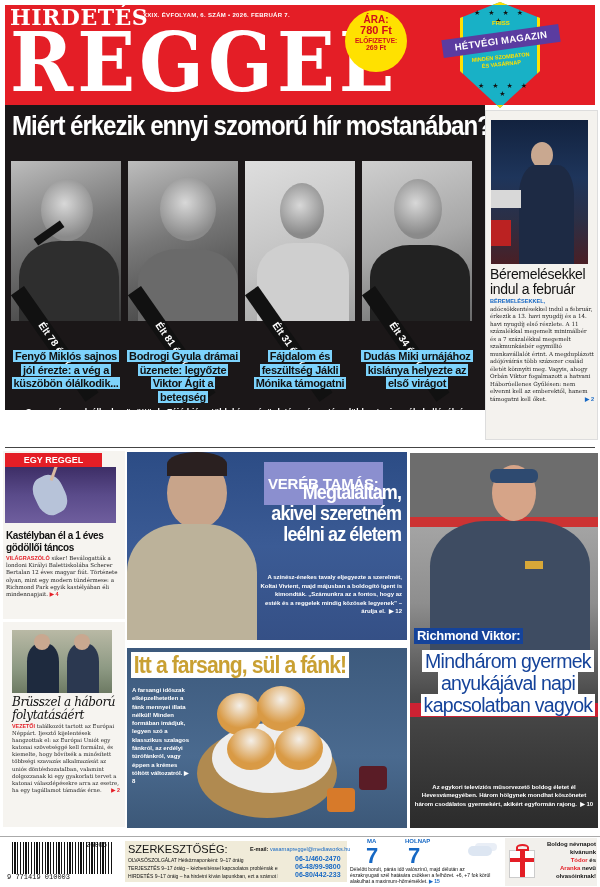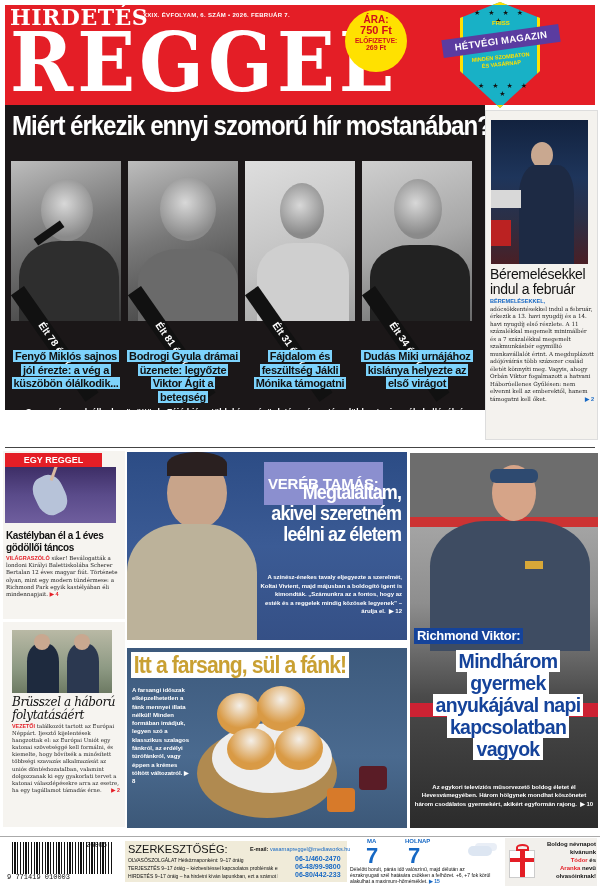--- a/index.html
+++ b/index.html
@@ -67,21 +67,21 @@
   .vb-body { left: 258px; top: 573px; width: 144px; text-align: right; color: #fff; font-size: 6px; font-weight: bold; line-height: 8.5px; }
 
   
   .fa-box { left: 127px; top: 648px; width: 280px; height: 180px; background: linear-gradient(180deg, #3d5a7d 0%, #4a6a8f 60%, #3c5878 100%); overflow: hidden; }
   .fa-head { left: 131px; top: 652px; background: #fff; color: #c9a032; font-size: 23px; font-weight: bold; padding: 0 3px; letter-spacing: -1px; line-height: 26px; transform: scaleX(0.92); transform-origin: left top; }
   .fa-body { left: 132px; top: 686px; width: 60px; color: #fff; font-size: 6px; font-weight: bold; line-height: 8.3px; }
 
   
   .kl-box { left: 410px; top: 453px; width: 188px; height: 375px; background: linear-gradient(180deg, #b9b9b9 0%, #8e8e8e 40%, #4a4a4a 65%, #2b2b2b 100%); overflow: hidden; }
   .kl-kicker { left: 414px; top: 628px; background: #15439a; color: #fff; font-size: 13px; font-weight: bold; padding: 0 3px; line-height: 16px; letter-spacing: -0.3px; }
-  .kl-head { left: 418px; top: 650px; width: 180px; text-align: center; font-size: 19.5px; font-weight: bold; line-height: 22px; letter-spacing: -0.7px; }
+  .kl-head { left: 418px; top: 650px; width: 180px; text-align: center; font-size: 19.5px; font-weight: normal; line-height: 22px; letter-spacing: -0.7px; }
   .kl-head span { background: #fff; color: #15439a; padding: 0 3px; box-decoration-break: clone; -webkit-box-decoration-break: clone; }
   .kl-body { left: 414px; top: 783px; width: 180px; text-align: center; color: #fff; font-size: 6px; font-weight: bold; line-height: 8.3px; }
 
   
   .footer-line { left: 0; top: 836px; width: 600px; height: 1px; background: #aaa; }
   .barcode { left: 5px; top: 842px; width: 115px; height: 40px; }
   .barcode .bars { position: absolute; left: 7px; top: 0; width: 100px; height: 32px;
     background: repeating-linear-gradient(90deg, #111 0 1px, #fff 1px 2px, #111 2px 4px, #fff 4px 5px, #111 5px 6px, #fff 6px 8px, #111 8px 9px, #fff 9px 11px); }
   .barcode .num { position: absolute; left: 2px; top: 31px; font-family: "Liberation Mono", monospace; font-size: 7px; }
   .barcode .add { position: absolute; left: 81px; top: -1px; font-family: "Liberation Mono", monospace; font-size: 7px; }
@@ -108,21 +108,21 @@
 </style>
 </head>
 <body>
 
 <div class="abs masthead"></div>
 <div class="abs mh-top">HIRDETÉS</div>
 <div class="abs mh-issue">XXIX. ÉVFOLYAM, 6. SZÁM • 2026. FEBRUÁR 7.</div>
 <div class="abs mh-title">REGGEL</div>
 <div class="abs price">
   <div class="p1">ÁRA:</div>
-  <div class="p2">750 Ft</div>
+  <div class="p2">780 Ft</div>
   <div class="p3">ELŐFIZETVE:</div>
   <div class="p4">269 Ft</div>
 </div>
 <div class="abs badge-wrap">
   <div class="abs badge-shield"></div>
   <div class="abs badge-stars-top">★ ★ ★ ★ ★</div>
   <div class="abs badge-friss">FRISS</div>
   <div class="abs badge-ribbon">HÉTVÉGI MAGAZIN</div>
   <div class="abs badge-sub">MINDEN SZOMBATON ÉS VASÁRNAP</div>
   <div class="abs badge-stars-bot">★ ★ ★ ★ ★</div>

